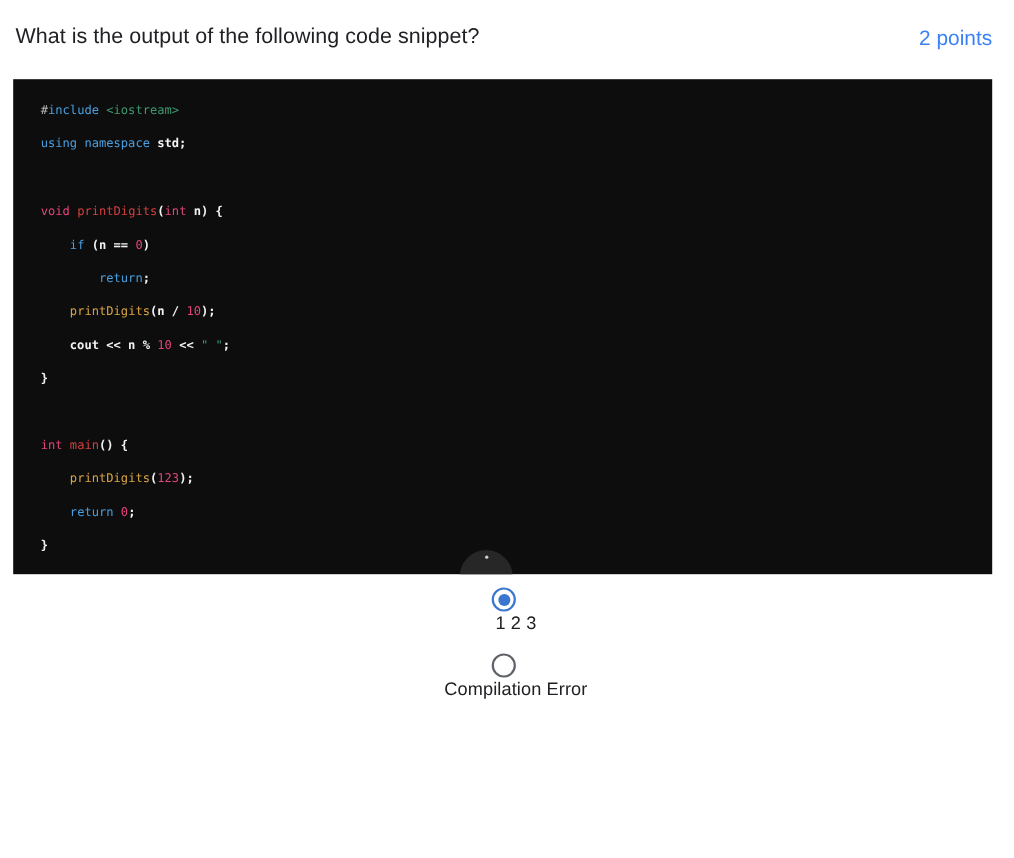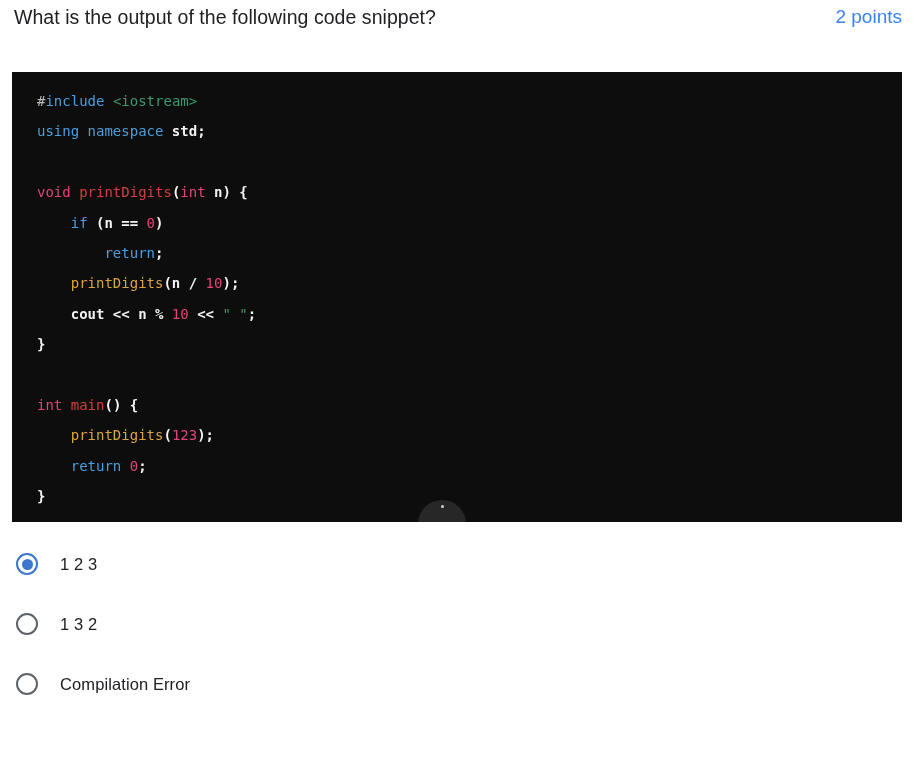--- a/index.html
+++ b/index.html
@@ -18,21 +18,21 @@
     background: #ffffff;
   }
 
   
   .question-header {
     position: absolute;
     left: 0; top: 0;
     width: 922px;
     height: 46px;
     display: flex;
-    align-items: flex-start;
+    align-items: flex-end;
     justify-content: space-between;
   }
   .question-title {
     margin-left: 14px;
     margin-top: 4px;
     font-size: 19.5px;
     line-height: 26px;
     color: #202124;
     font-family: "Liberation Sans", sans-serif;
     letter-spacing: 0.05px;
@@ -55,21 +55,21 @@
     top: 72px;
     width: 890px;
     height: 450px;
     background: #0d0d0d;
     overflow: hidden;
   }
   .code-pre {
     margin: 0;
     padding: 14px 0 0 25px;
     font-family: "DejaVu Sans Mono", "Liberation Mono", monospace;
-    font-size: 14px;
+    font-size: 11px;
     line-height: 30.4px;
     color: #f2f2f2;
     white-space: pre;
     tab-size: 4;
   }
   .code-line { display: block; height: 30.4px; }
 
   
   .tok-hash    { color: #b9b9b9; }
   .tok-kw      { color: #4a9fe0; }
@@ -107,20 +107,21 @@
     position: absolute;
     left: 0;
     top: 534px;
     width: 922px;
   }
   .option-row {
     display: flex;
     align-items: center;
     height: 60px;
     padding-left: 16px;
+    flex-direction: column;
   }
   .radio {
     width: 22px;
     height: 22px;
     min-width: 22px;
     border-radius: 50%;
     border: 2.2px solid #5f6368;
     background: transparent;
     display: flex;
     align-items: center;
@@ -167,21 +168,17 @@
 
   <div class="options" id="options-list">
       <div class="option-row">
         <div class="radio selected">
           <span class="inner-dot"></span>
         </div>
         <span class="option-label">1 2 3</span>
       </div>
       <div class="option-row">
         <div class="radio"></div>
-        <span class="option-label">1 3 2</span>
-      </div>
-      <div class="option-row">
-        <div class="radio"></div>
         <span class="option-label">Compilation Error</span>
       </div>
     </div>
 
 </div>
 
 </body></html>

